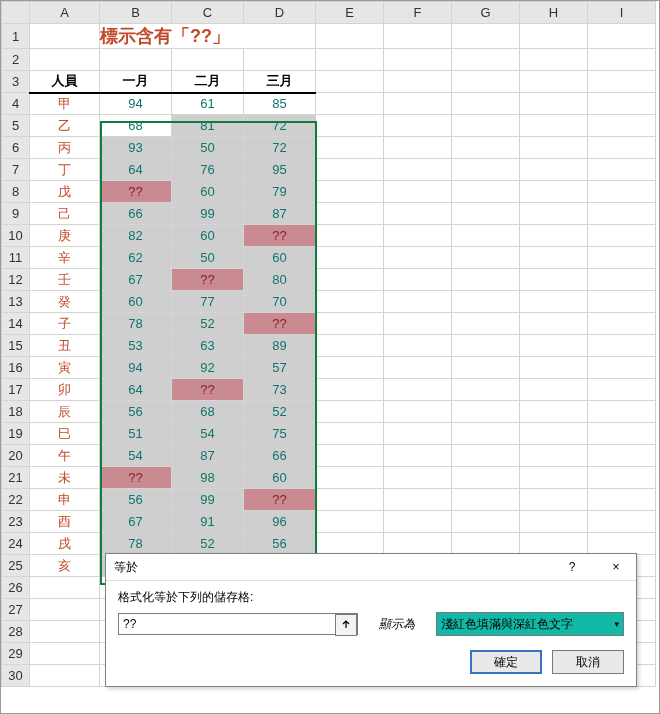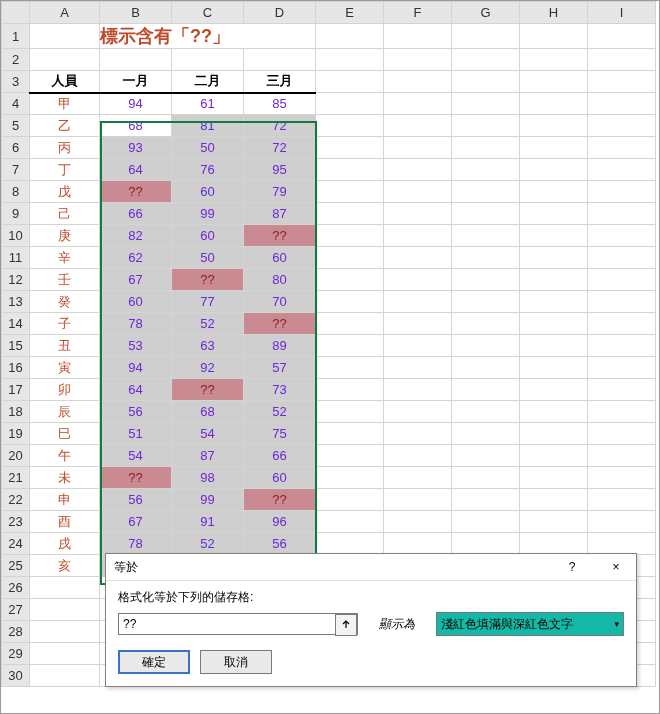--- a/index.html
+++ b/index.html
@@ -6,21 +6,21 @@
   .sheet{position:relative;width:660px;height:714px;overflow:hidden;border:1px solid #999;box-sizing:border-box;background:#fff;}
   table.grid{border-collapse:collapse;table-layout:fixed;font-size:13px;}
   table.grid th,table.grid td{border:1px solid #d4d4d4;padding:0;margin:0;box-sizing:border-box;height:22px;vertical-align:middle;}
   table.grid th{background:#e6e6e6;color:#333;font-weight:normal;text-align:center;}
   th.rowhdr{width:28px;min-width:28px;}
   col.cA{width:70px;} col.cB{width:72px;} col.cC{width:72px;} col.cD{width:72px;}
   col.cRest{width:68px;}
   .title-cell{font-size:18px;font-weight:bold;color:#c04a2a;text-align:left;padding-left:4px;}
   .hdr-cell{font-weight:bold;text-align:center;border-bottom:2px solid #000 !important;color:#000;}
   .name-cell{text-align:center;color:#c04a2a;}
-  .num-cell{text-align:center;color:#6d28d9;}
+  .num-cell{text-align:center;color:#0f766e;}
   .qq-cell{text-align:center;color:#8a1f28;background:#e8a7ad;}
   .sel{background:#cfcfcf;}
   .sel.qq-cell{background:#c98a91;}
   .first-sel{background:#fff !important;}
   .title-row td,.title-row th{height:32px;}
   
   .sel-outline{position:absolute;border:2px solid #0f7b3f;pointer-events:none;box-sizing:border-box;}
   
   th.colsel{background:#d6e8da;border-bottom:2px solid #0f7b3f;}
   th.rowsel{background:#d6e8da;border-right:2px solid #0f7b3f;}
@@ -31,21 +31,21 @@
   .dlg-title .help,.dlg-title .close{width:24px;text-align:center;cursor:pointer;}
   .dlg-body{padding:8px 12px 4px 12px;}
   .dlg-label{margin-bottom:6px;}
   .row-ctrls{display:flex;align-items:center;gap:6px;}
   .txtwrap{position:relative;flex:0 0 240px;}
   .txtwrap input{width:100%;height:22px;border:1px solid #7a7a7a;padding:1px 24px 1px 4px;font-size:12px;box-sizing:border-box;}
   .txtwrap .ref-btn{position:absolute;right:1px;top:1px;width:20px;height:20px;border:1px solid #7a7a7a;background:#f3f3f3;display:flex;align-items:center;justify-content:center;cursor:pointer;font-size:11px;}
   .show-as{margin:0 15px;font-style:italic;}
   .combo{flex:1;height:22px;border:1px solid #7a7a7a;background:#14b8a6;display:flex;align-items:center;justify-content:space-between;padding:0 4px;cursor:pointer;font-size:12px;}
   .combo .arrow{font-size:9px;}
-  .dlg-buttons{display:flex;justify-content:flex-start;gap:10px;margin-top:14px;}
+  .dlg-buttons{display:flex;justify-content:flex-end;gap:10px;margin-top:14px;}
   .btn{min-width:72px;height:24px;border:1px solid #7a7a7a;background:#e9e9e9;cursor:pointer;font-size:12px;}
   .btn.primary{border:2px solid #3a72c4;}
 </style>
 </head>
 <body>
 <div class="sheet">
 
 <table class="grid">
   <colgroup>
     <col style="width:28px">

